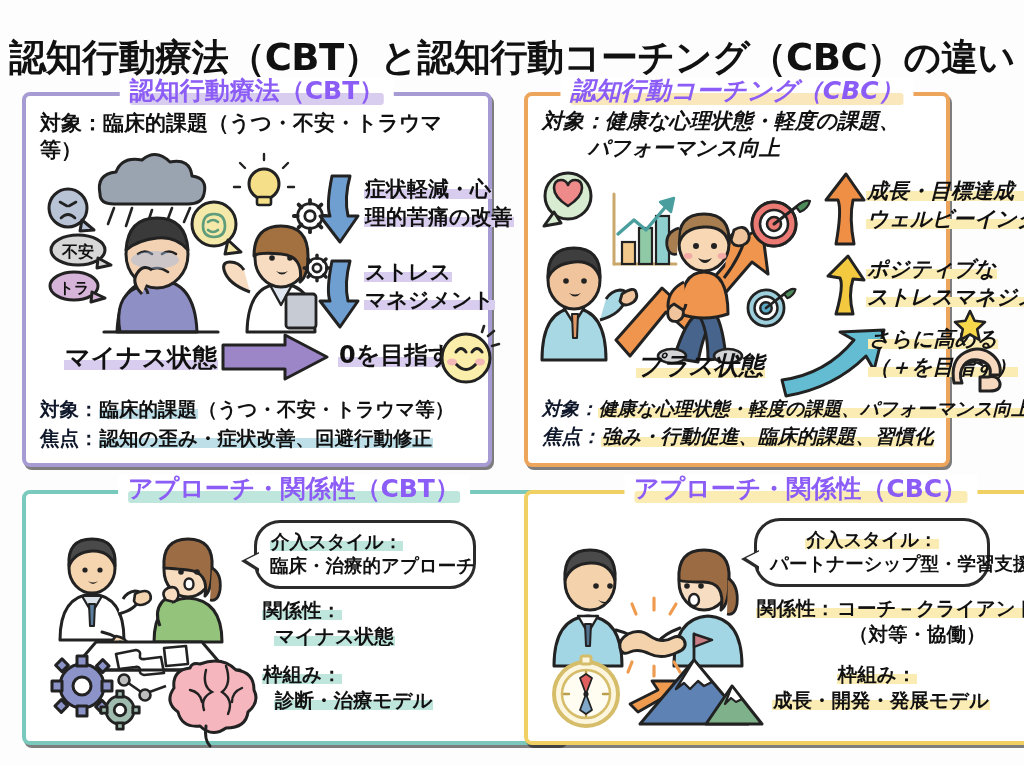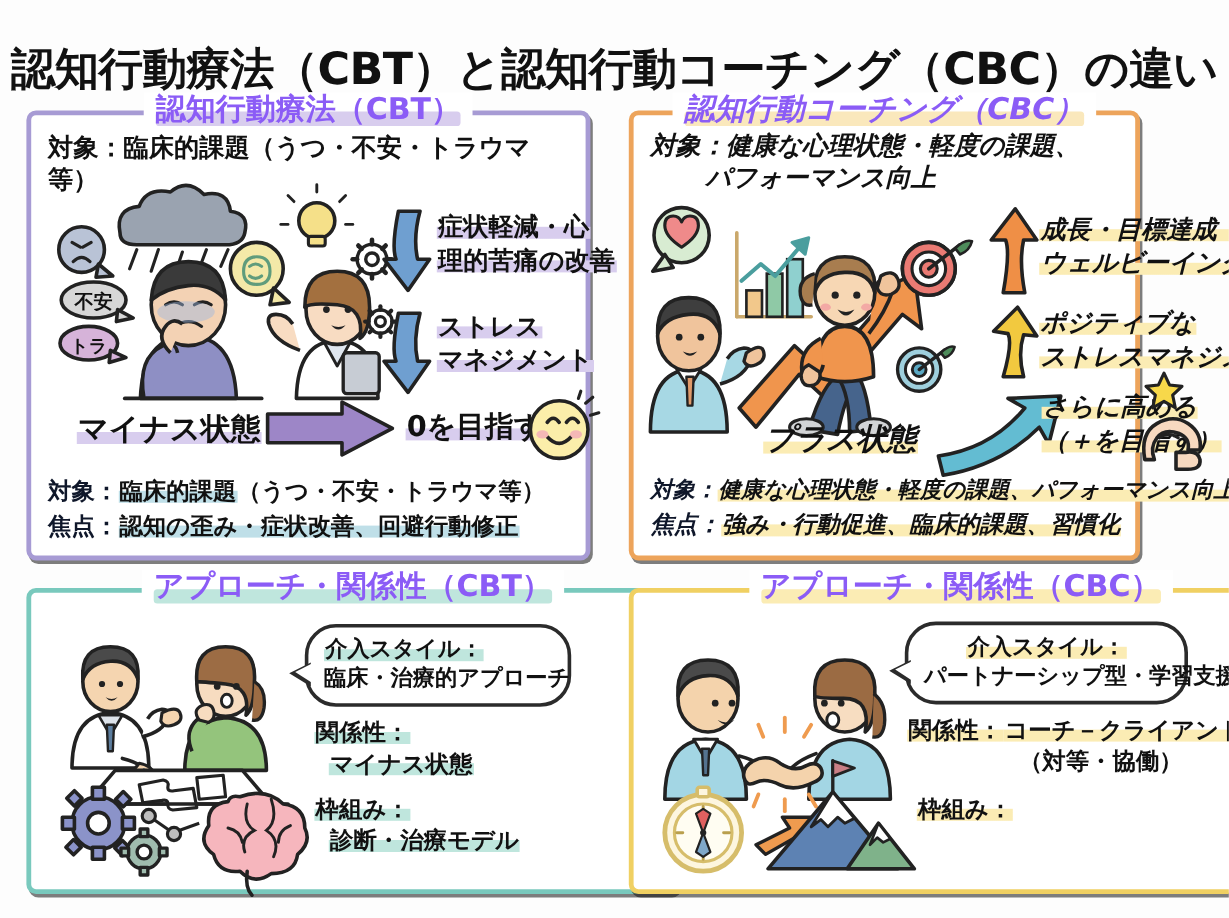--- a/index.html
+++ b/index.html
@@ -681,16 +681,17 @@
     </div>
 
     <div class="info-row" style="left:228px; top:102px;">
       <div>
         <span class="mark mark-yellow">関係性：</span><span class="mark mark-yellow">コーチ－クライアント</span>
       </div>
       <div style="padding-left:42px;"><span>（対等・協働）</span></div>
     </div>
     <div class="info-row" style="left:236px; top:168px;">
       <div><span class="mark mark-yellow">枠組み：</span></div>
+      <div style="padding-left:8px;"><span class="mark mark-yellow">成長・開発・発展モデル</span></div>
     </div>
   </div>
 
 </div>
 
 </body></html>

